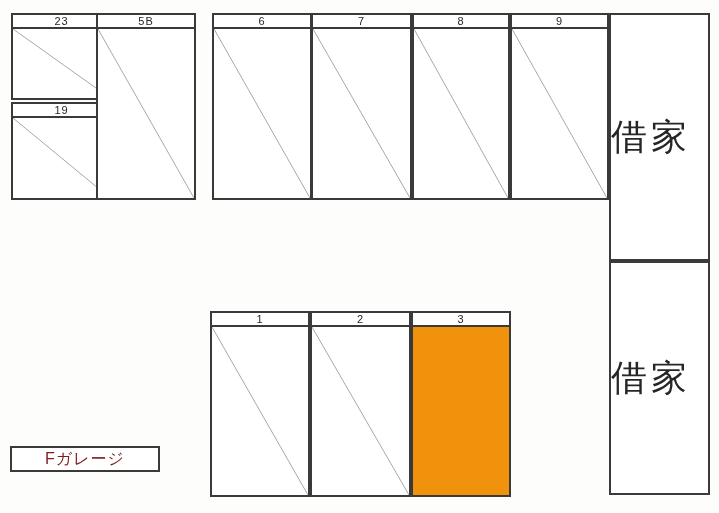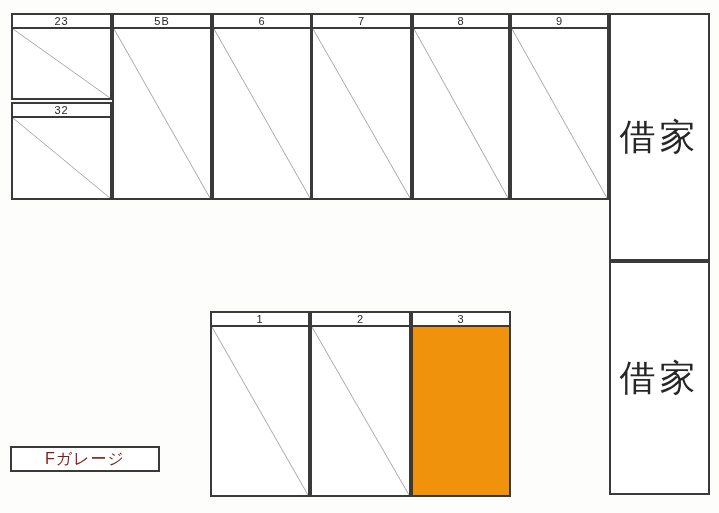--- a/index.html
+++ b/index.html
@@ -44,21 +44,21 @@
     position:absolute;left:0;top:0;width:100%;height:100%;display:block;
   }
   .space .body.filled{background:var(--highlight)}
 
   .house{
     position:absolute;
     border:2px solid var(--line);
     background:#fff;
     display:flex;
     align-items:center;
-    justify-content:center;
+    justify-content:flex-start;
     font-size:36px;
     letter-spacing:4px;
     color:#262626;
   }
 
   .legend{
     position:absolute;
     border:2px solid var(--line);
     background:#fff;
     display:flex;
@@ -77,29 +77,29 @@
   <div class="space" style="left:11px;top:13px;width:101px;height:87px">
     <div class="hdr">23</div>
     <div class="body">
       <svg viewBox="0 0 100 100" preserveAspectRatio="none">
           <line x1="0" y1="0" x2="100" y2="100" stroke="currentColor" stroke-width="1" vector-effect="non-scaling-stroke"></line>
         </svg>
     </div>
   </div>
 
   <div class="space" style="left:11px;top:102px;width:101px;height:98px">
-    <div class="hdr">32</div>
+    <div class="hdr">19</div>
     <div class="body">
       <svg viewBox="0 0 100 100" preserveAspectRatio="none">
           <line x1="0" y1="0" x2="100" y2="100" stroke="currentColor" stroke-width="1" vector-effect="non-scaling-stroke"></line>
         </svg>
     </div>
   </div>
 
-  <div class="space" style="left:112px;top:13px;width:100px;height:187px">
+  <div class="space" style="left:96px;top:13px;width:100px;height:187px">
     <div class="hdr">5B</div>
     <div class="body">
       <svg viewBox="0 0 100 100" preserveAspectRatio="none">
           <line x1="0" y1="0" x2="100" y2="100" stroke="currentColor" stroke-width="1" vector-effect="non-scaling-stroke"></line>
         </svg>
     </div>
   </div>
 
   <div class="space" style="left:212px;top:13px;width:100px;height:187px">
     <div class="hdr">6</div>

